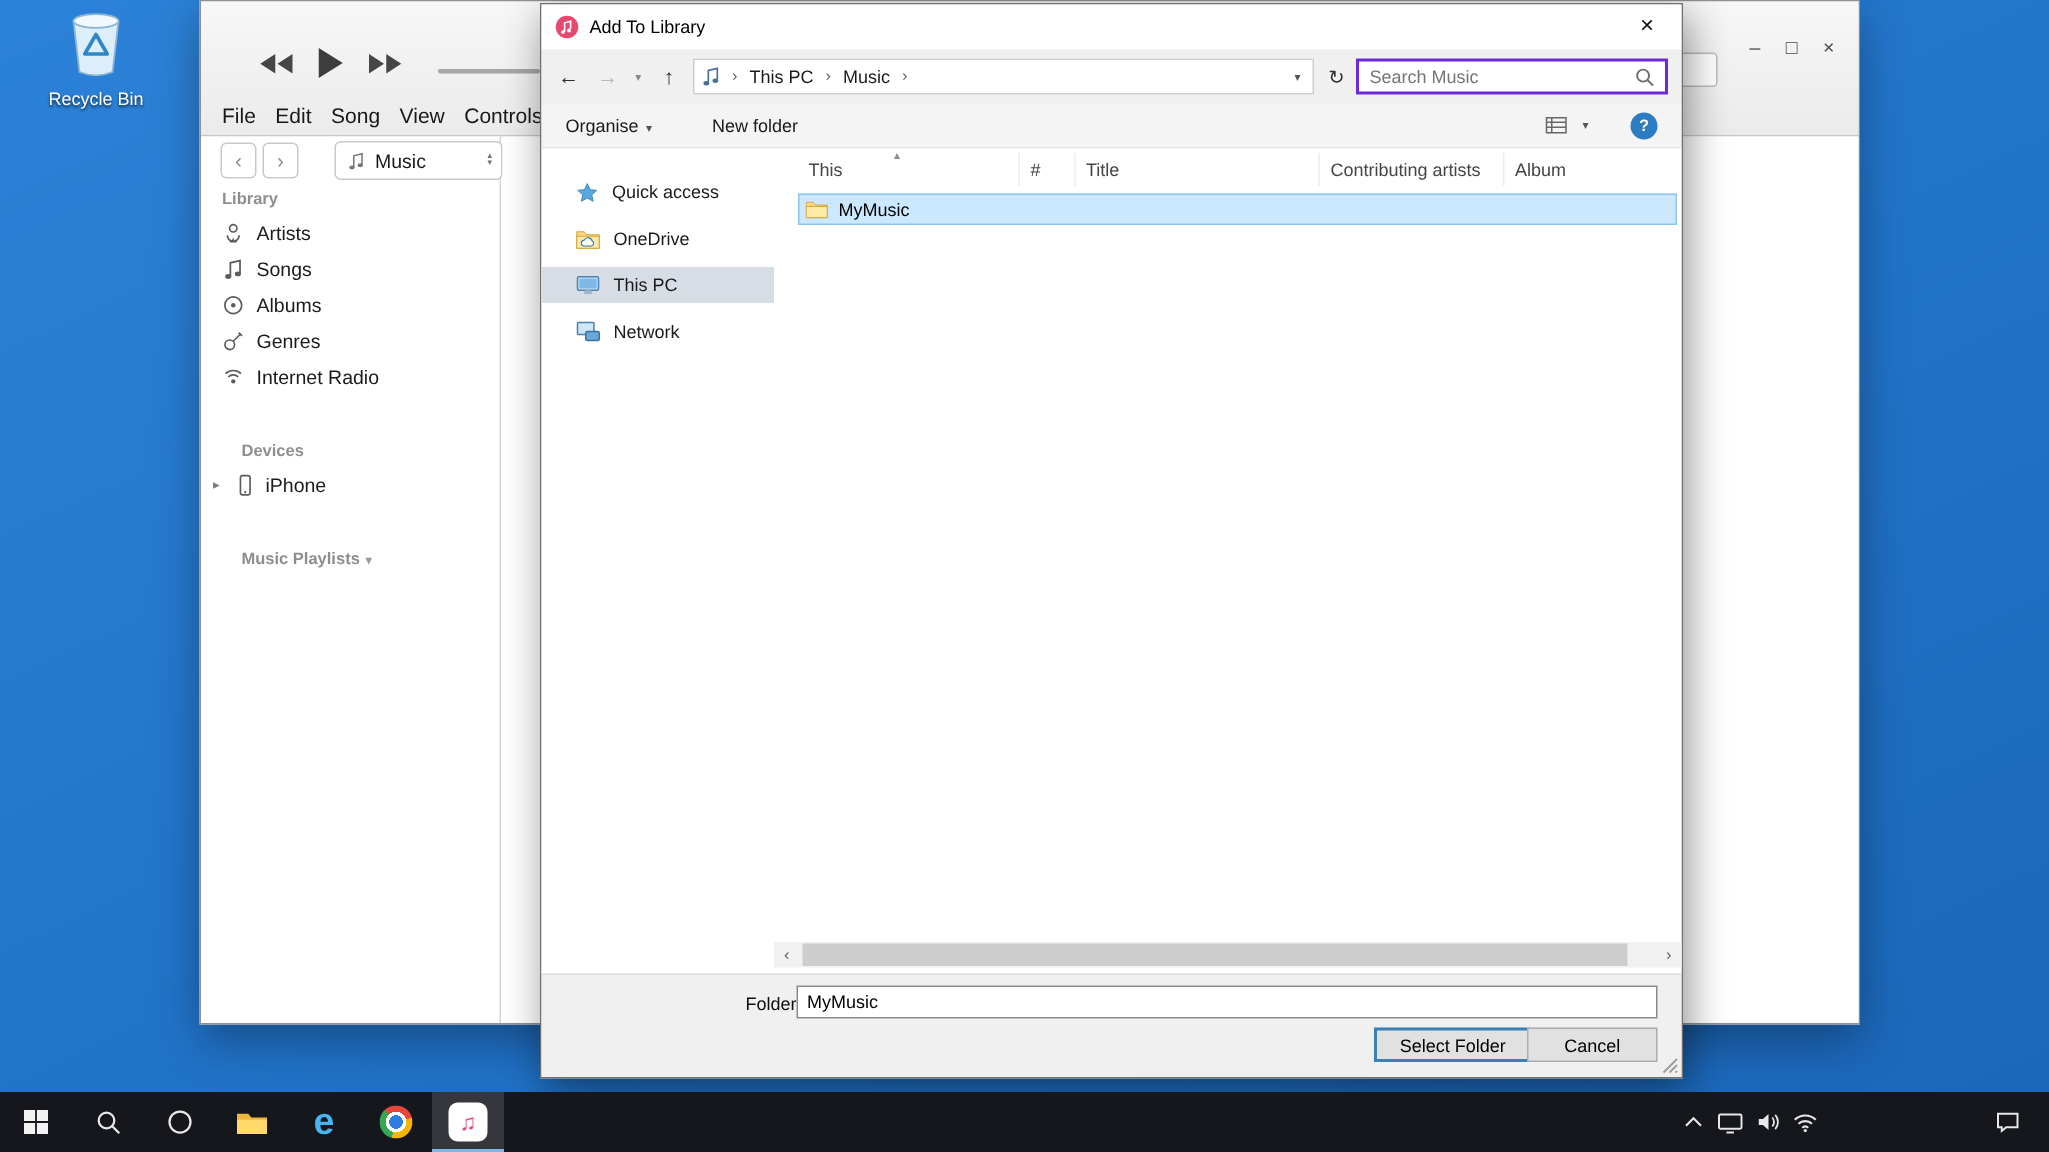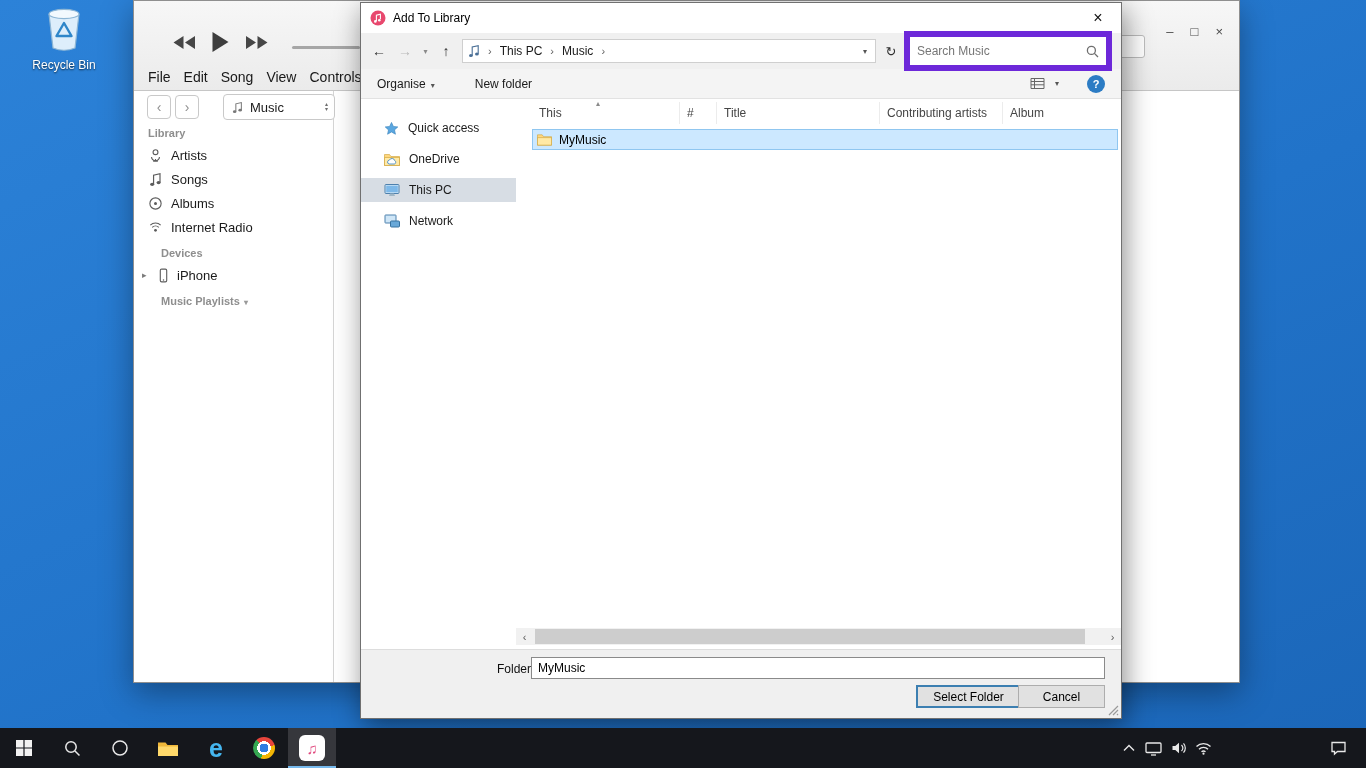--- a/index.html
+++ b/index.html
@@ -30,38 +30,38 @@
               background:#fff; display:flex; align-items:center; padding:0 6px 0 8px; gap:7px; font-size:13px; color:#1a1a1a; }
   .it-combo .spin { margin-left:auto; display:flex; flex-direction:column; align-items:center; line-height:5px; font-size:6px; color:#6f6f6f; }
   .it-device { position:absolute; left:212px; top:4px; width:22px; height:24px; border:1px solid #c9c9c9; border-radius:4px;
                background:#fff; display:flex; align-items:center; justify-content:center; }
   .side-list { position:absolute; top:36px; left:0; width:100%; }
   .side-label { padding:0 0 4px 14px; font-size:11px; font-weight:bold; color:#8e8e8e; }
   .side-label .pl-caret { font-size:8px; color:#9a9a9a; margin-left:4px; }
   .side-item { height:24px; display:flex; align-items:center; gap:8px; padding-left:14px; font-size:13px; color:#1b1b1b; }
   .side-item.selected { background:#dcdcdc; }
   .side-item .expander { font-size:9px; color:#7a7a7a; width:8px; margin-left:-10px; }
-  .mt16 { margin-top:8px;padding-left:27px; }
+  .mt16 { margin-top:32px;padding-left:27px; }
   .it-main { position:absolute; left:201px; top:0; right:0; height:100%; background:#fff; }
 
   
   .dialog { position:absolute; left:360px; top:2px; width:762px; height:717px; background:#f0f0f0;
             border:1px solid #707070; box-shadow:3px 8px 26px rgba(0,0,0,.45); z-index:20; font-size:12px; }
   .dlg-title { height:30px; background:#fff; display:flex; align-items:center; padding-left:9px; }
   .dlg-title-text { margin-left:7px; font-size:12px; color:#000; }
   .dlg-close { margin-left:auto; width:46px; height:100%; display:flex; align-items:center; justify-content:center; font-size:16px; color:#111; }
   .dlg-nav { height:36px; display:flex; align-items:center; padding:0 9px 0 6px; gap:2px; background:#f0f0f0; }
   .nav-ico { width:24px; text-align:center; font-size:14px; color:#2f2f2f; }
   .nav-ico.fwd { color:#b9b9b9; }
   .nav-ico.caret { width:13px; font-size:8px; color:#8a8a8a; }
   .addr { flex:1; height:24px; background:#fff; border:1px solid #cfcfcf; display:flex; align-items:center; padding:0 5px; margin:0 2px; color:#1a1a1a; }
   .addr .sep { font-size:11px; color:#5f5f5f; padding:0 8px; }
   .addr .addr-caret { margin-left:auto; font-size:8px; color:#555; padding-right:3px; }
   .refresh { width:22px; text-align:center; font-size:13px; color:#2f2f2f; }
-  .search { width:208px; height:40px; background:#fff; border:6px solid #6d28d9; display:flex; align-items:center; padding:0 7px; color:#767676; }
+  .search { width:208px; height:24px; background:#fff; border:2px solid #6d28d9; display:flex; align-items:center; padding:0 7px; color:#767676; }
   .search svg { margin-left:auto; }
   .dlg-cmd { height:30px; display:flex; align-items:center; padding:0 16px; color:#1a1a1a; background:#f4f4f4; border-bottom:1px solid #e2e2e2; }
   .cmd-caret { font-size:8px; color:#555; margin-left:5px; }
   .cmd-newfolder { margin-left:40px; }
   .views { margin-left:auto; display:flex; align-items:center; gap:5px; }
   .help { width:18px; height:18px; margin-left:28px; border-radius:50%; background:#2c7cc4; color:#fff; font-weight:bold;
           font-size:11px; display:flex; align-items:center; justify-content:center; }
   .dlg-body { position:absolute; top:96px; bottom:69px; left:0; right:0; background:#fff; display:flex; }
   .pane { width:155px; padding-top:17px; }
   .pane-item { height:24px; display:flex; align-items:center; gap:9px; padding-left:23px; margin-bottom:7px; color:#1a1a1a; }
@@ -194,20 +194,27 @@
           </div>
           <div class="side-item">
             <svg width="15" height="15" viewBox="0 0 16 16">
                 <circle cx="8" cy="8" r="6" fill="none" stroke="#5c5c5c" stroke-width="1.2"></circle>
                 <circle cx="8" cy="8" r="1.6" fill="#5c5c5c"></circle>
               </svg>
             <span>Albums</span>
           </div>
           <div class="side-item">
             <svg width="15" height="15" viewBox="0 0 16 16">
+                <circle cx="5.5" cy="10.5" r="3.4" fill="none" stroke="#5c5c5c" stroke-width="1.2"></circle>
+                <path d="M8 8l5.5-5.5M11.8 1.8l2.4 2.4" fill="none" stroke="#5c5c5c" stroke-width="1.2"></path>
+              </svg>
+            <span>Genres</span>
+          </div>
+          <div class="side-item">
+            <svg width="15" height="15" viewBox="0 0 16 16">
                 <circle cx="8" cy="11" r="1.5" fill="#5c5c5c"></circle>
                 <path d="M4.5 7.8a5 5 0 0 1 7 0M2.5 5.4a8 8 0 0 1 11 0" fill="none" stroke="#5c5c5c" stroke-width="1.2"></path>
               </svg>
             <span>Internet Radio</span>
           </div>
           <div class="side-label mt16">Devices</div>
           <div class="side-item" style="padding-left:18px">
             <span class="expander">▸</span>
             <svg width="11" height="15" viewBox="0 0 12 16">
                 <rect x="2.5" y="1" width="7" height="14" rx="1.5" fill="none" stroke="#5c5c5c" stroke-width="1.2"></rect>

